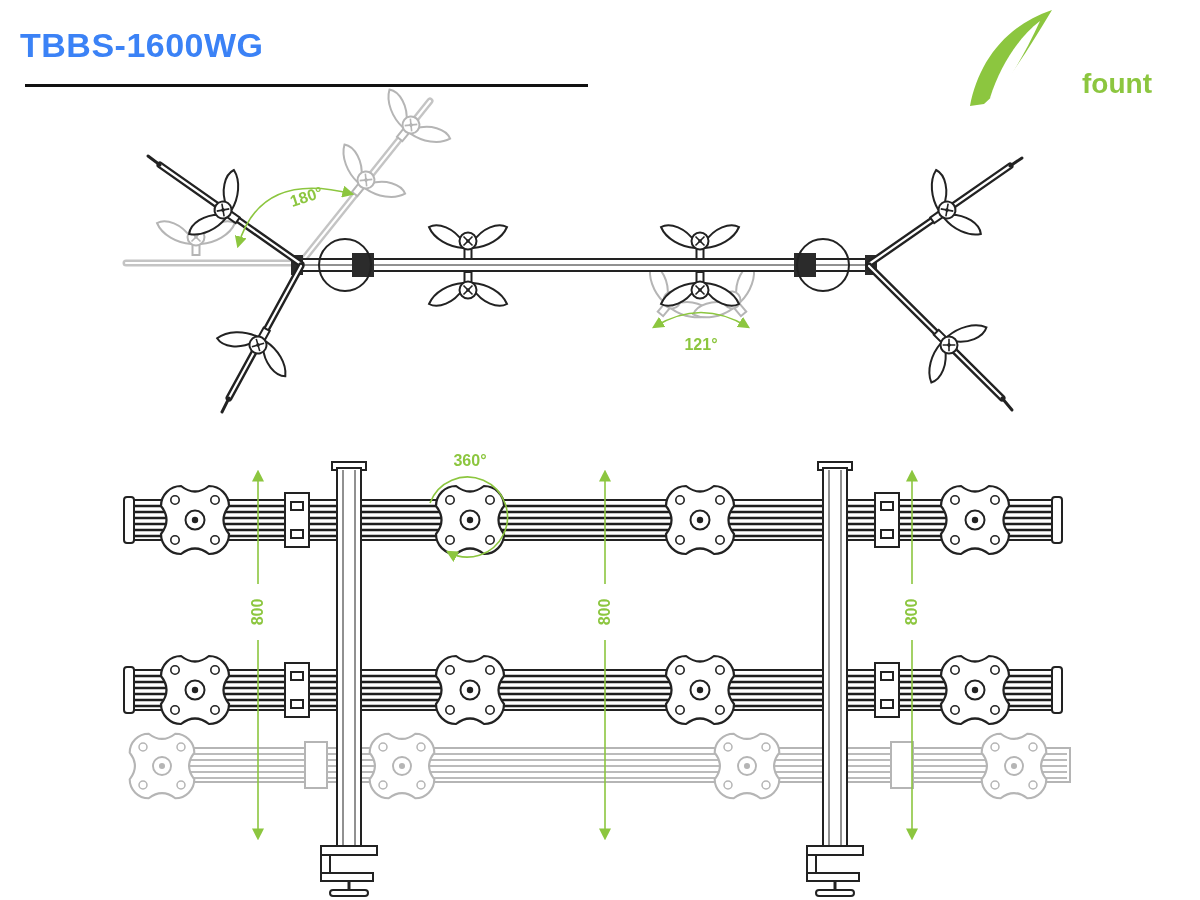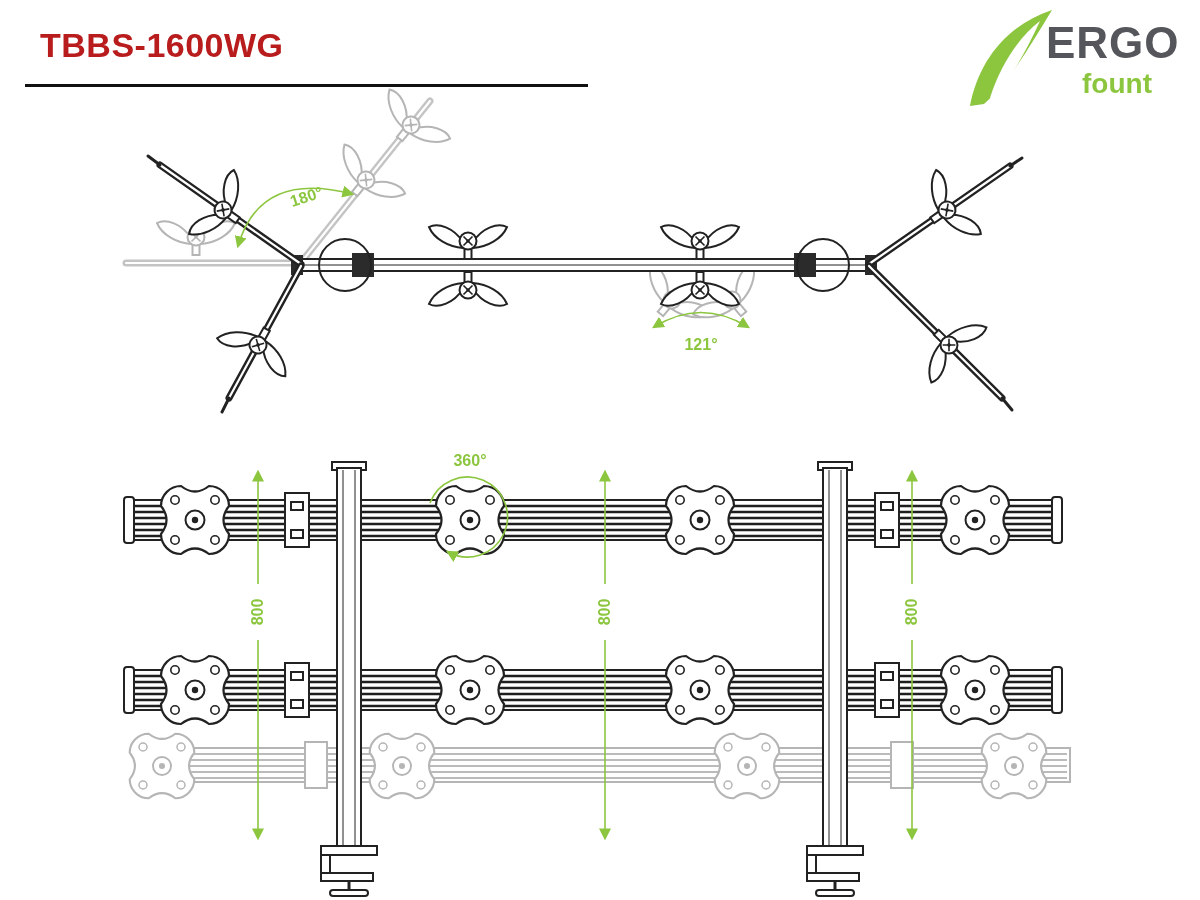--- a/index.html
+++ b/index.html
@@ -6,22 +6,22 @@
     --green:#8CC63F;
     --ink:#1e1e1e;
     --ghost:#c4c4c4;
   }
   *{margin:0;padding:0;box-sizing:border-box;}
   html,body{width:1200px;height:900px;background:#fff;overflow:hidden;
     font-family:"Liberation Sans",sans-serif;}
   .page{position:relative;width:1200px;height:900px;background:#fff;}
 
   
-  .title{position:absolute;left:40px;top:26px;font-size:34px;font-weight:bold;
-    color:#b91c1c;letter-spacing:.5px;}
+  .title{position:absolute;left:20px;top:26px;font-size:34px;font-weight:bold;
+    color:#3b82f6;letter-spacing:.5px;}
   .rule{position:absolute;left:25px;top:84px;width:563px;height:3px;background:#111;}
   .brand{position:absolute;right:16px;top:4px;width:220px;height:108px;}
   .brand svg{position:absolute;left:0;top:2px;}
   .brand .ergo{position:absolute;left:82px;top:14px;font-size:44px;font-weight:800;
     color:#54565b;letter-spacing:1px;}
   .brand .fount{position:absolute;left:118px;top:64px;font-size:28px;font-weight:700;
     color:var(--green);}
 
   
   svg.canvas{position:absolute;left:0;top:0;}
@@ -244,17 +244,16 @@
   </svg>
 
   <div class="title">TBBS-1600WG</div>
   <div class="rule"></div>
 
   <div class="brand">
     <svg width="92" height="104" viewBox="0 0 92 104">
       <path d="M 6,100 C 14,58 40,20 88,4 C 66,40 44,78 20,98 Z" fill="#8CC63F"></path>
       <path d="M 26,92 C 36,60 54,32 76,15 C 63,44 46,72 34,90 Z" fill="#fff"></path>
     </svg>
-    <span class="ergo">ERGO</span>
     <span class="fount">fount</span>
   </div>
 
 </div>
 
 </body></html>

